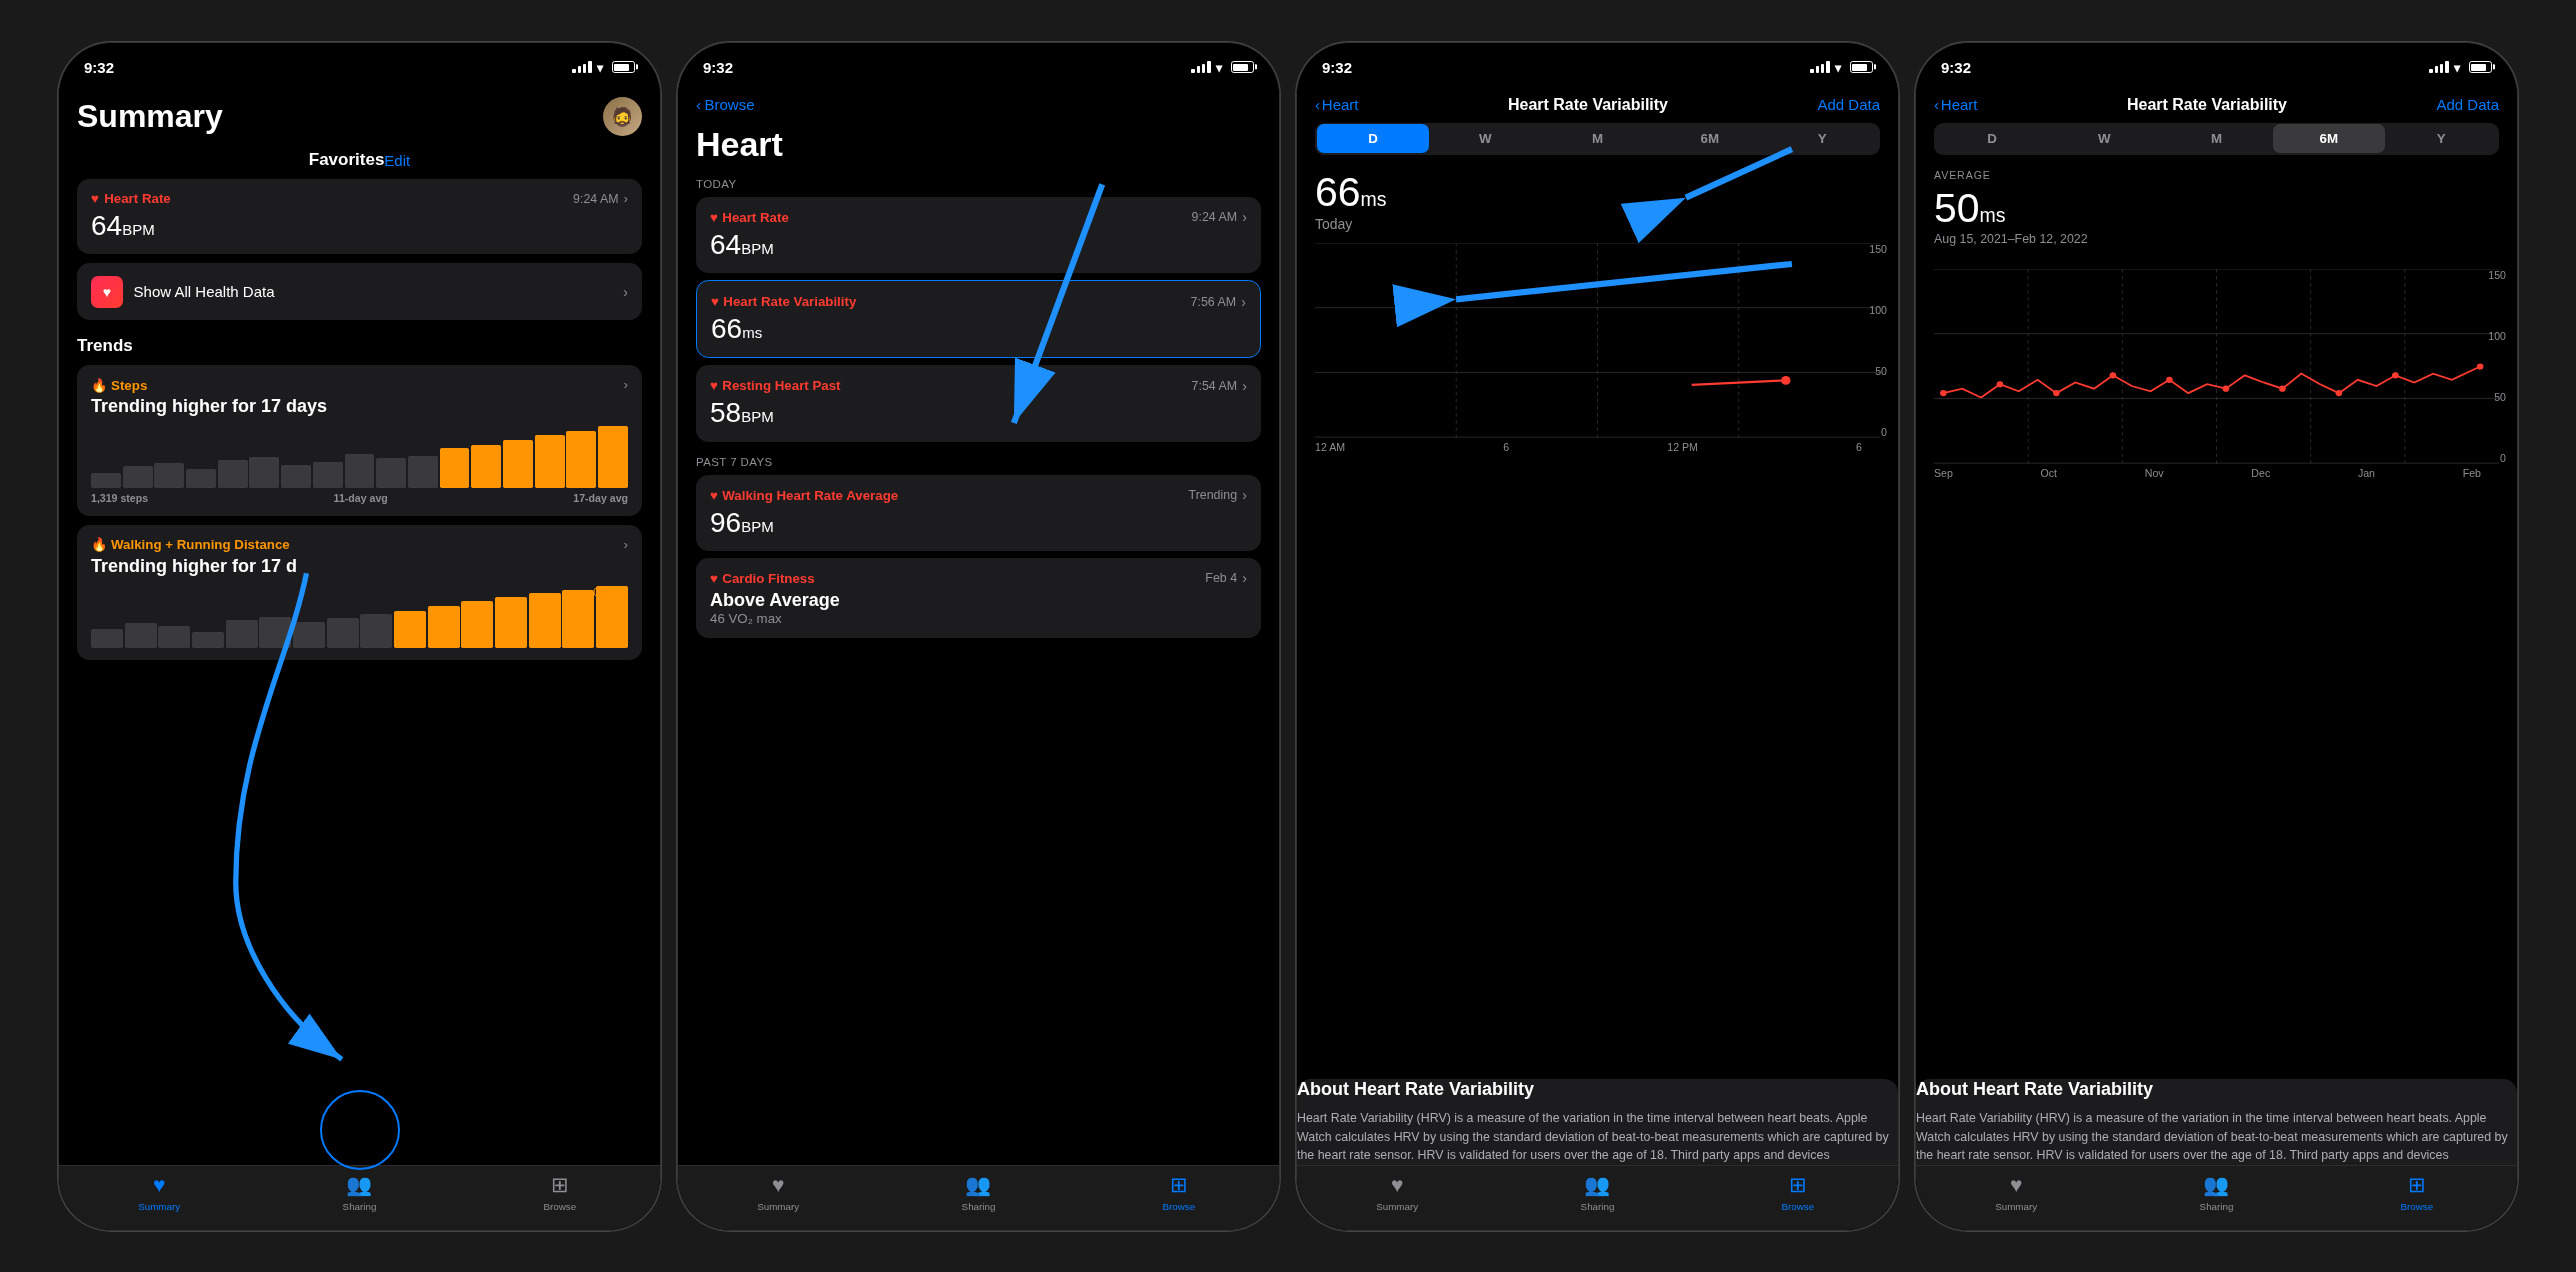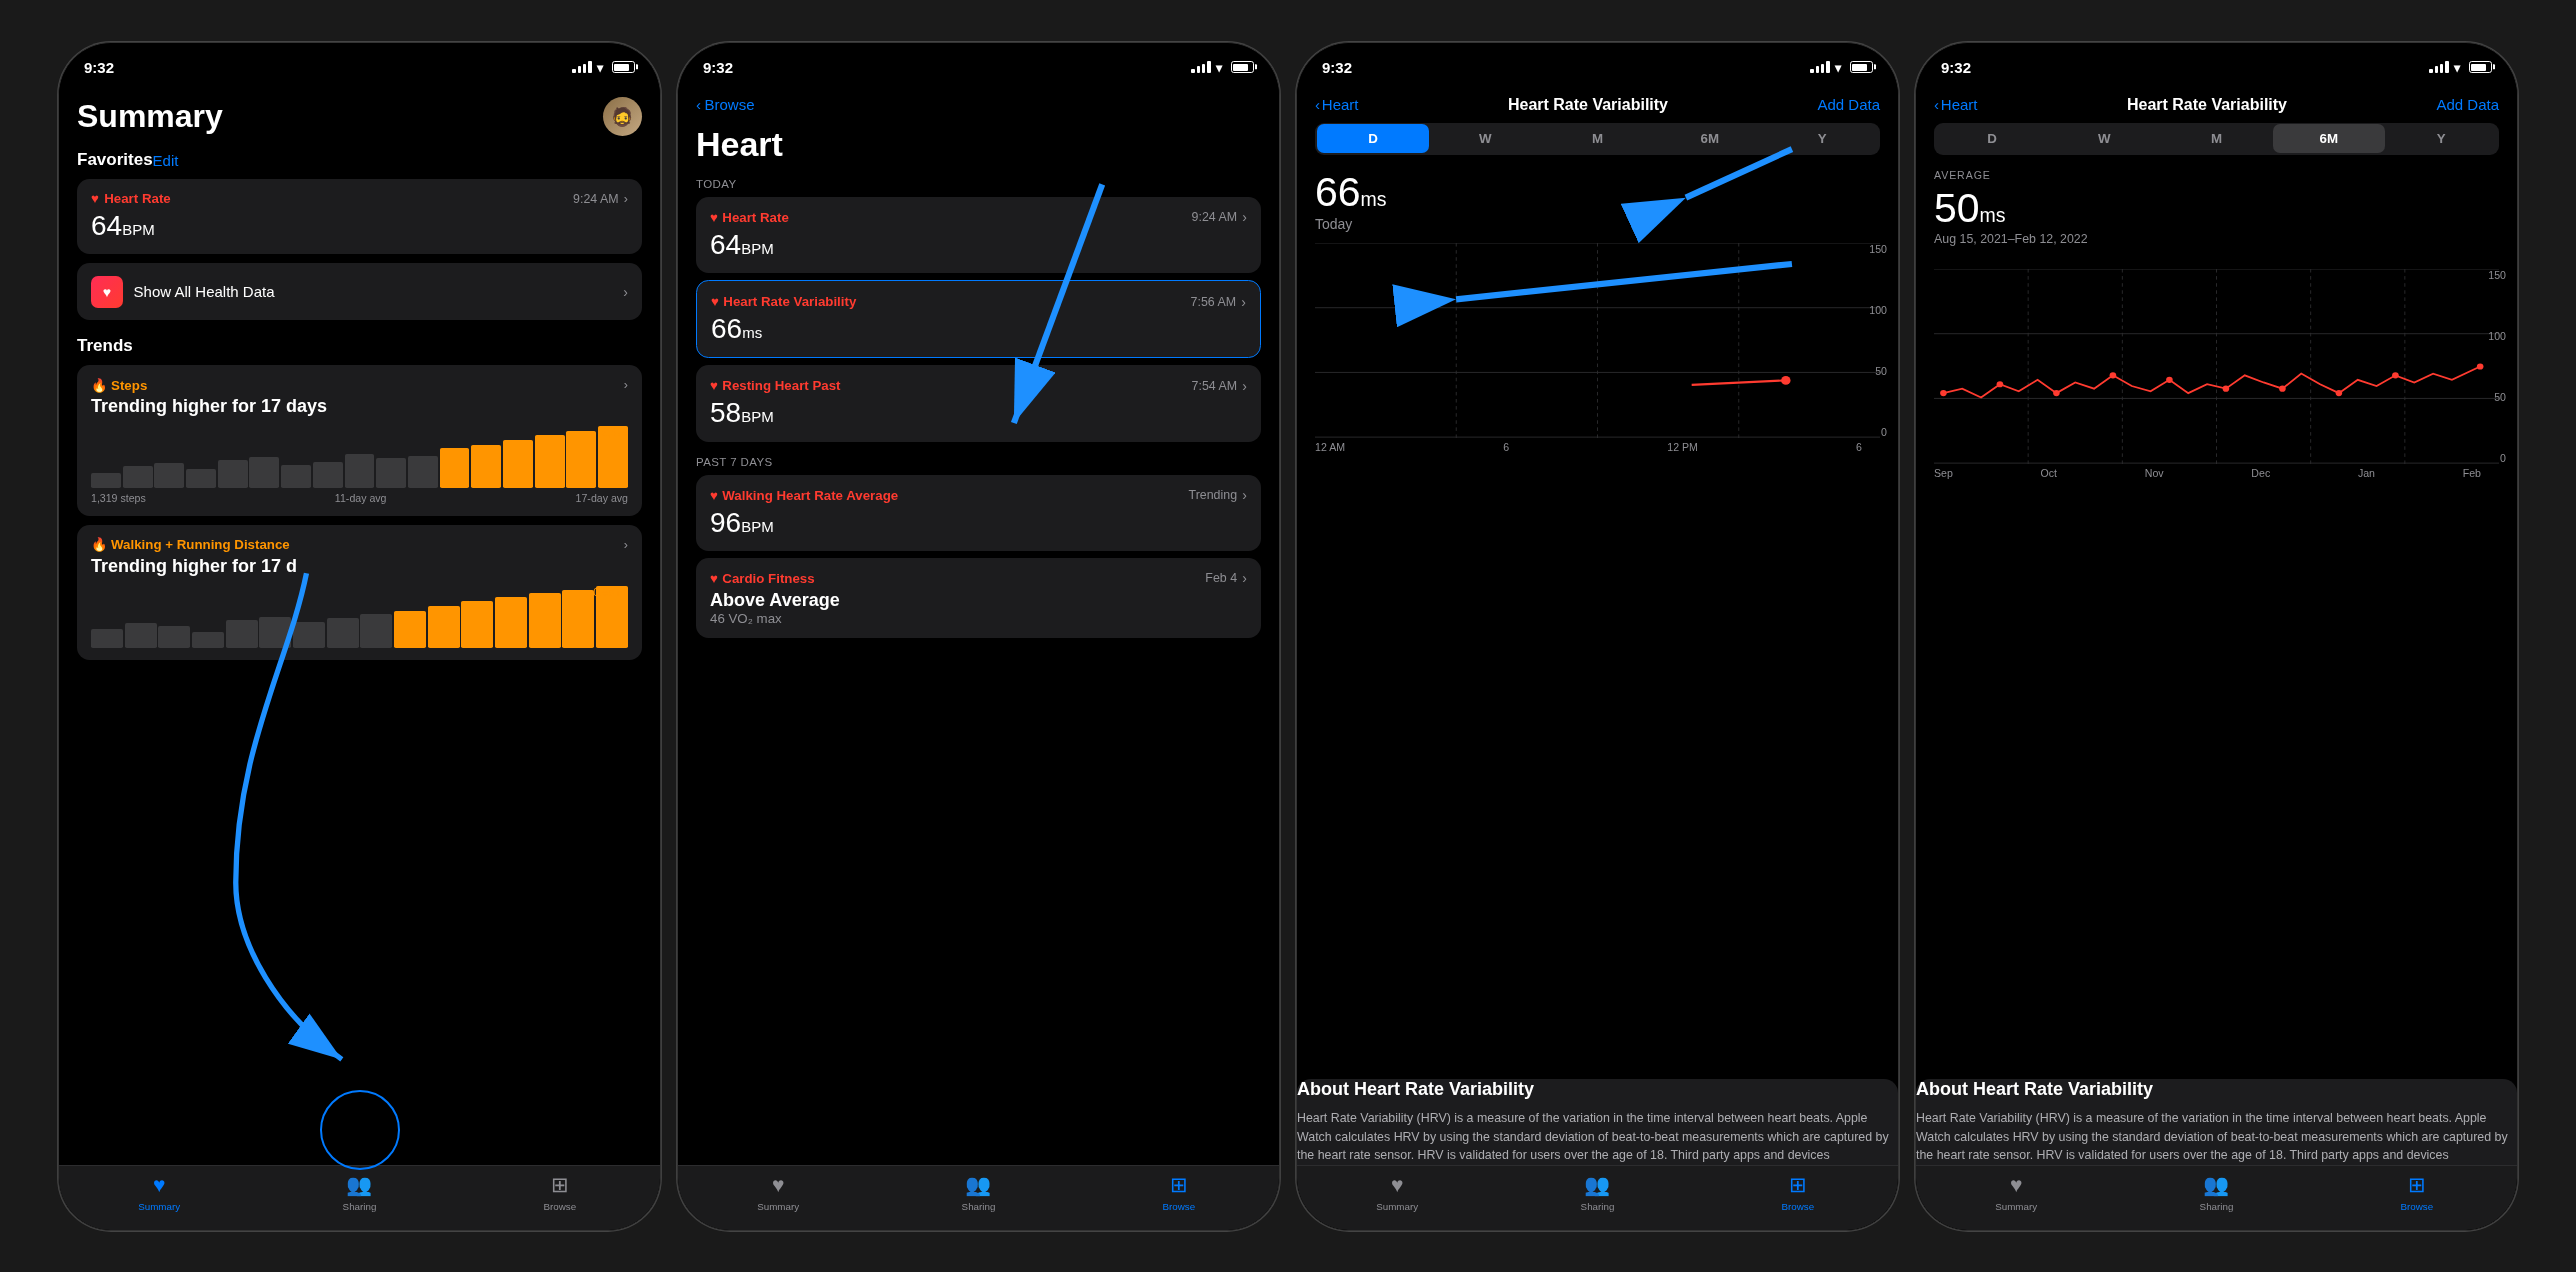--- a/index.html
+++ b/index.html
@@ -95,21 +95,21 @@
     .p1-title { font-size: 32px; font-weight: 800; color: #fff; }
     .avatar {
       width: 39px; height: 39px; border-radius: 50%;
       background: linear-gradient(135deg, #8B6F47, #C4A882);
       display: flex; align-items: center; justify-content: center;
       font-size: 18px;
     }
 
     .section-header {
       display: flex;
-      justify-content: flex-start;
+      justify-content: center;
       align-items: center;
       margin-bottom: 9px;
     }
     .section-title { font-size: 17px; font-weight: 700; color: #fff; }
     .edit-btn { font-size: 15px; color: #007AFF; }
 
     .card {
       background: #1c1c1e;
       border-radius: 12.4px;
       padding: 12.4px 14px;
@@ -185,20 +185,21 @@
       border-radius: 1.8px;
       min-width: 5.3px;
     }
     .chart-bar.highlight { background: #FF9500; }
     .chart-labels {
       display: flex;
       justify-content: space-between;
       font-size: 10.6px;
       color: #8e8e93;
       margin-top: 3.5px;
+      font-weight: bold;
     }
     .chart-value-label {
       position: absolute;
       right: 0;
       top: 0;
       font-size: 10.6px;
       color: #FF9500;
     }
 
     

